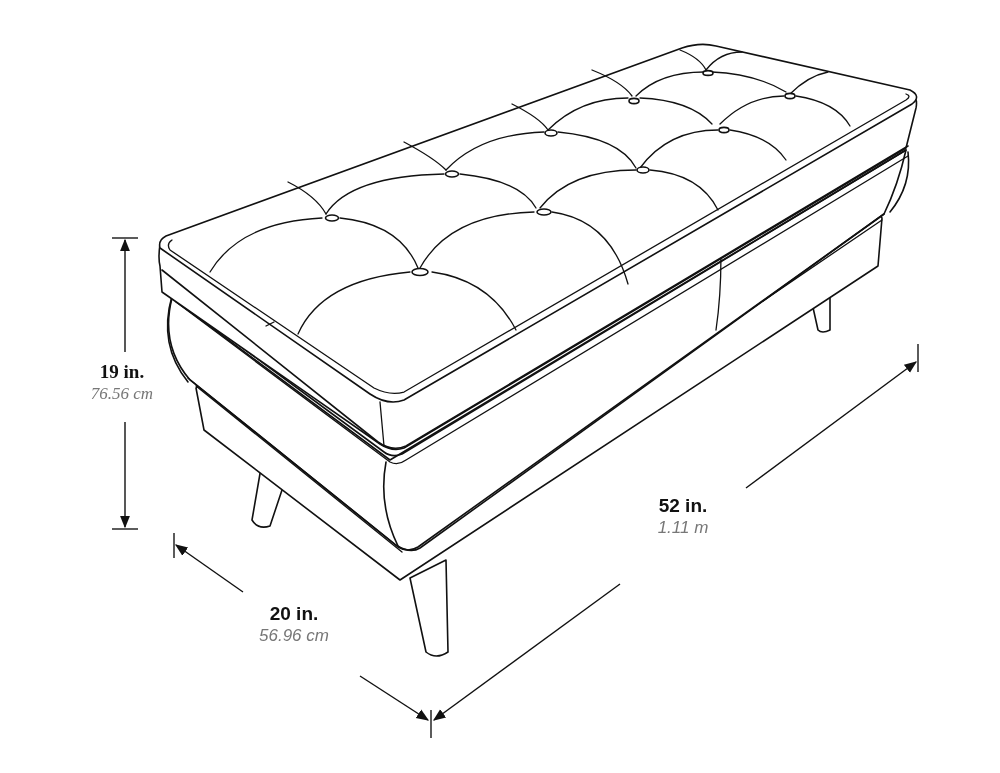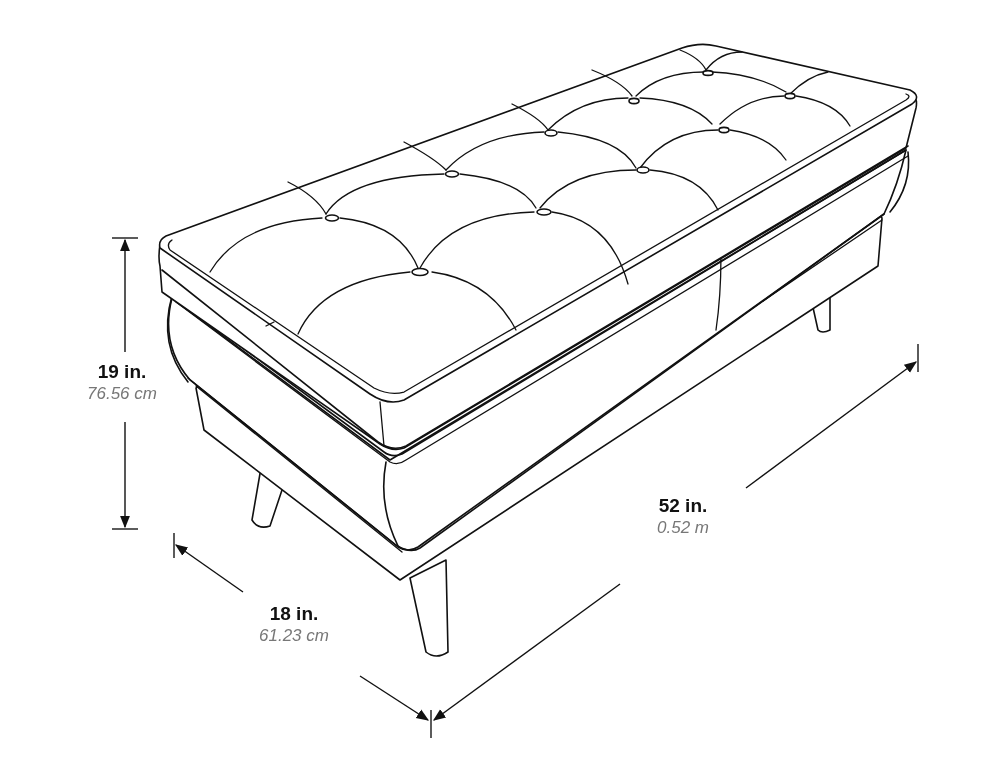--- a/index.html
+++ b/index.html
@@ -133,26 +133,26 @@
     <line class="tick" x1="431" y1="710" x2="431" y2="738"></line>
   </g>
 
   <g>
     <line class="dim" x1="620" y1="584" x2="434" y2="720" marker-end="url(#ah)"></line>
     <line class="dim" x1="746" y1="488" x2="916" y2="362" marker-end="url(#ah)"></line>
     <line class="tick" x1="918" y1="344" x2="918" y2="372"></line>
   </g>
 </svg>
 
-<div class="label" style="left:62px; top:361px; width:120px;">
+<div class="label" style="left:62px; top:361px; width:120px;font-family:Liberation Serif, serif;">
   <span class="imp">19 in.</span>
   <span class="met">76.56 cm</span>
 </div>
 
 <div class="label" style="left:234px; top:603px; width:120px;">
-  <span class="imp">18 in.</span>
-  <span class="met">61.23 cm</span>
+  <span class="imp">20 in.</span>
+  <span class="met">56.96 cm</span>
 </div>
 
 <div class="label" style="left:628px; top:495px; width:110px;">
   <span class="imp">52 in.</span>
-  <span class="met">0.52 m</span>
+  <span class="met">1.11 m</span>
 </div>
 
 </body></html>

